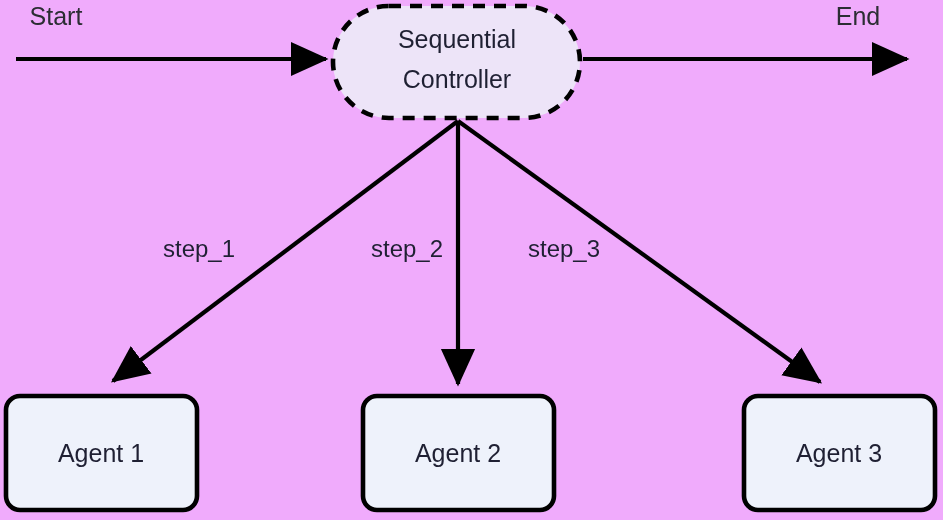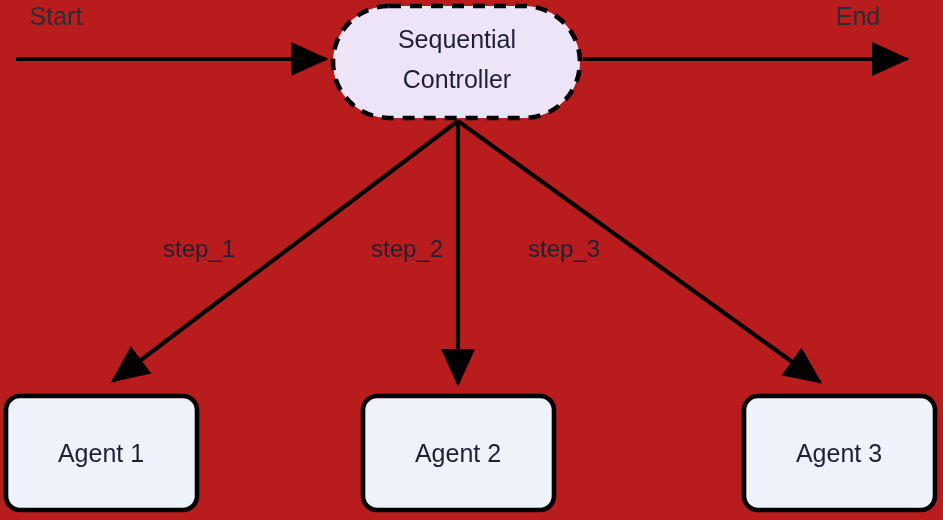--- a/index.html
+++ b/index.html
@@ -11,21 +11,21 @@
   body {
     font-family: "Liberation Sans", "DejaVu Sans", sans-serif;
     width: 943px;
     height: 520px;
     overflow: hidden;
   }
   #diagram-root {
     position: relative;
     width: 943px;
     height: 520px;
-    background: #b91c1c;
+    background: #f0abfc;
   }
   #diagram-svg {
     position: absolute;
     top: 0;
     left: 0;
     width: 943px;
     height: 520px;
     display: block;
   }
   .node-label {

